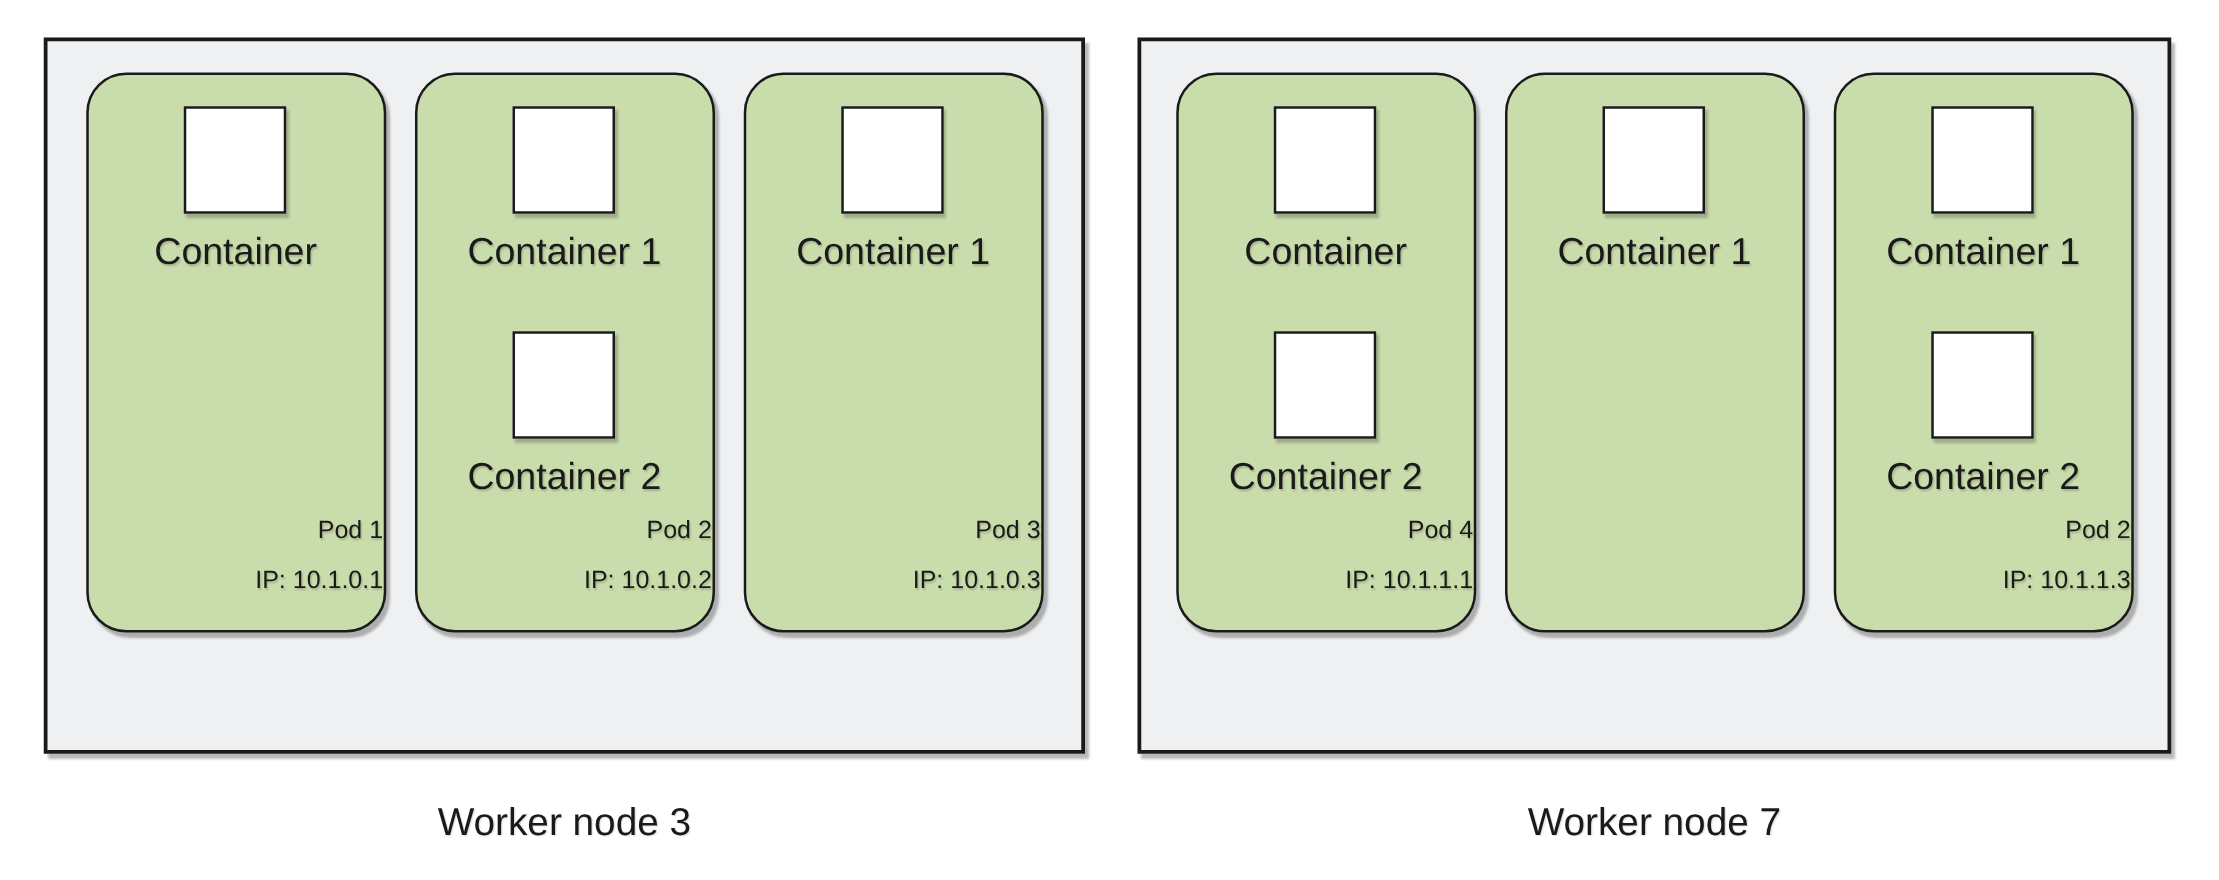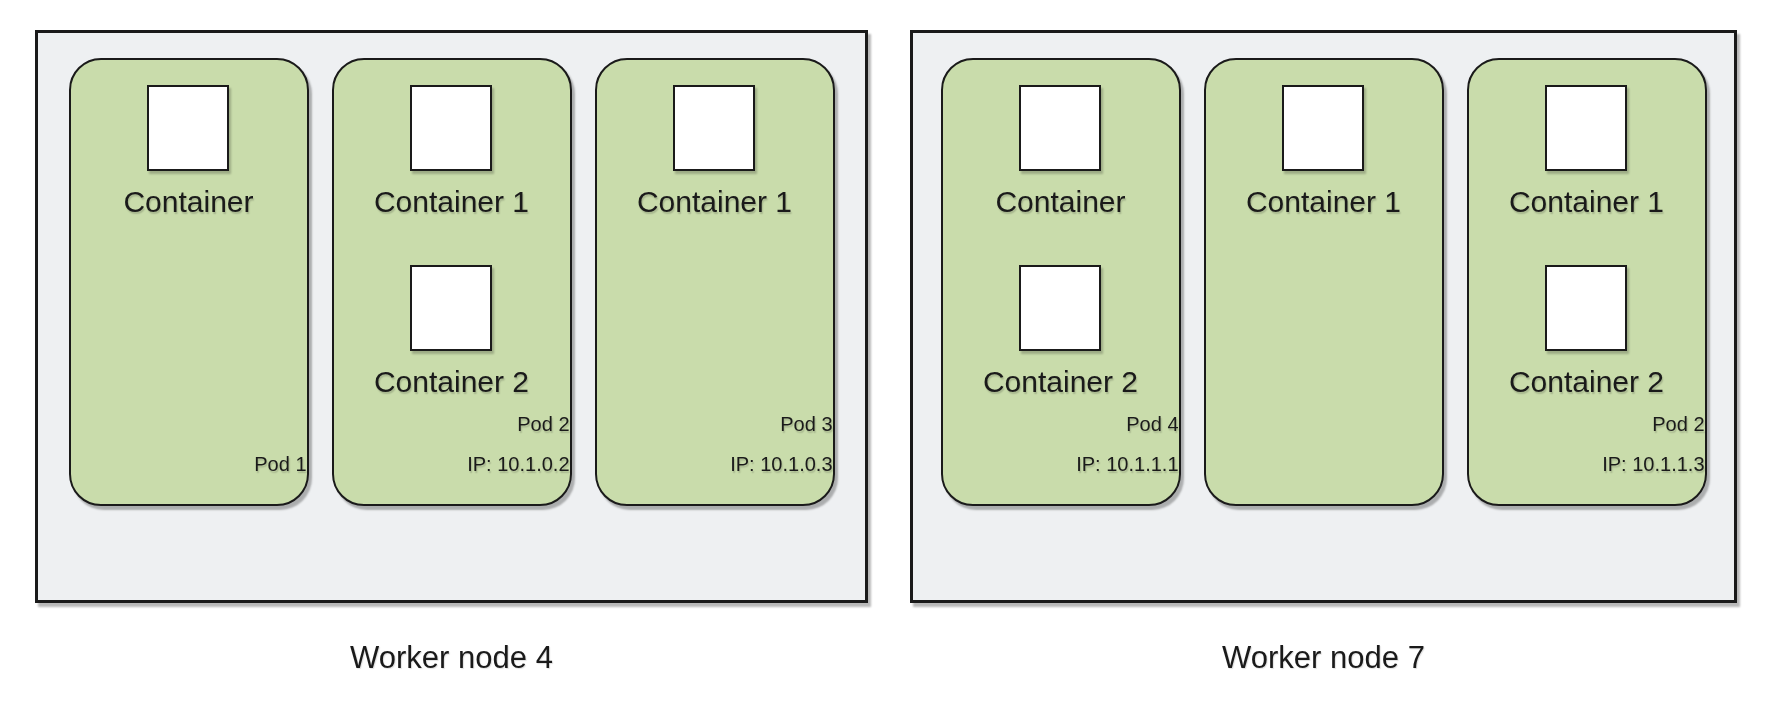--- a/index.html
+++ b/index.html
@@ -97,20 +97,21 @@
   <div class="node-group n1">
     <div class="node-box">
 
       <div class="pod">
         <div class="cunit first">
           <div class="csquare"></div>
           <div class="clabel">Container</div>
         </div>
         <div class="pod-footer">
           <div class="pod-name">Pod 1</div>
+          <div class="pod-ip">IP: 10.1.0.1</div>
         </div>
       </div>
 
       <div class="pod">
         <div class="cunit first">
           <div class="csquare"></div>
           <div class="clabel">Container 1</div>
         </div>
         <div class="cunit second">
           <div class="csquare"></div>
@@ -127,21 +128,21 @@
           <div class="csquare"></div>
           <div class="clabel">Container 1</div>
         </div>
         <div class="pod-footer">
           <div class="pod-name">Pod 3</div>
           <div class="pod-ip">IP: 10.1.0.3</div>
         </div>
       </div>
 
     </div>
-    <div class="node-caption">Worker node 4</div>
+    <div class="node-caption">Worker node 3</div>
   </div>
 
   <div class="node-group n2">
     <div class="node-box">
 
       <div class="pod">
         <div class="cunit first">
           <div class="csquare"></div>
           <div class="clabel">Container</div>
         </div>

